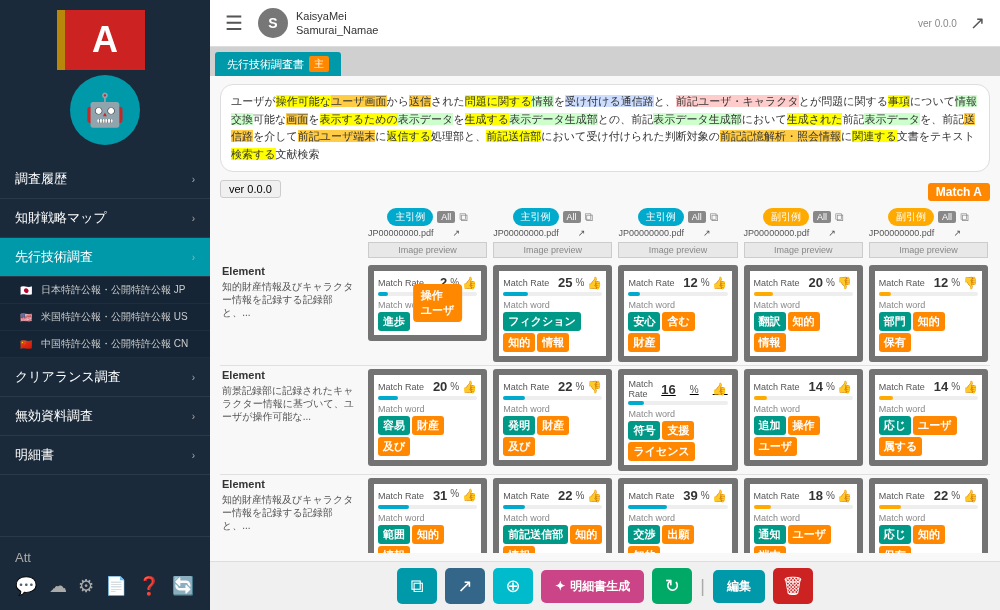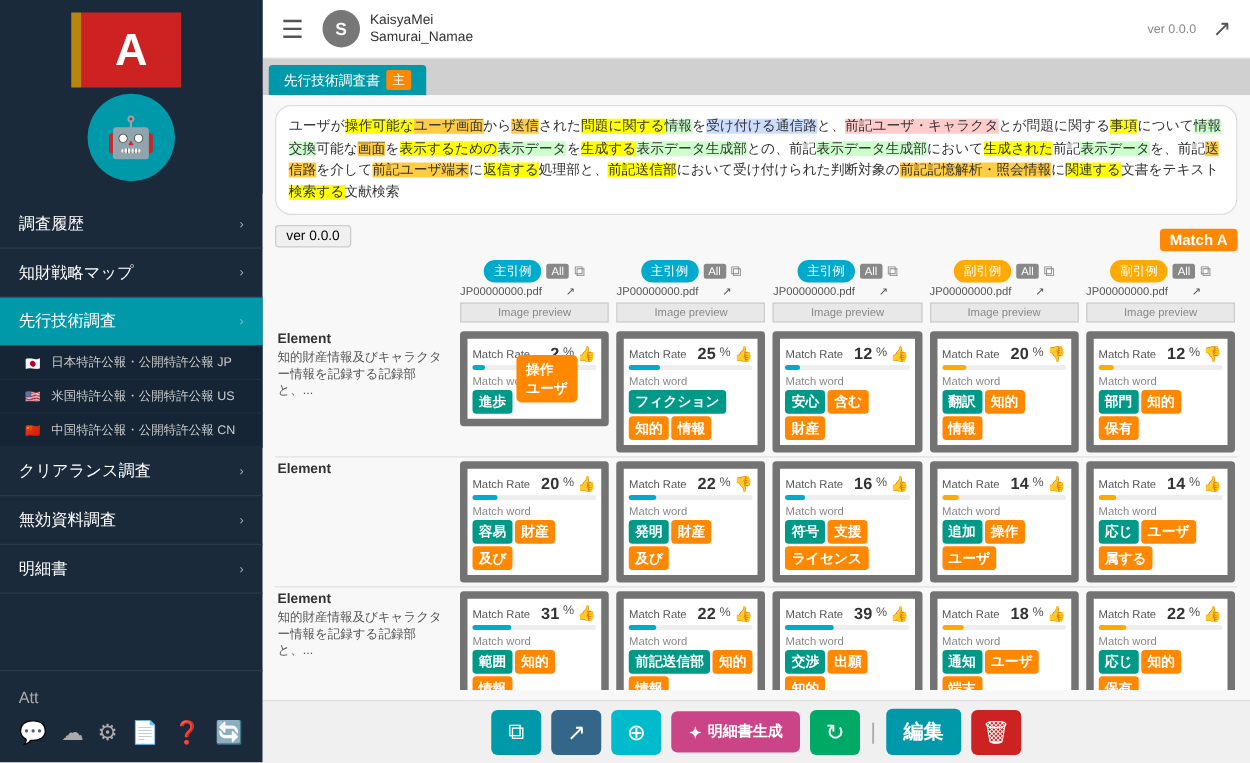--- a/index.html
+++ b/index.html
@@ -417,21 +417,21 @@
       display: flex;
       align-items: center;
       gap: 5px;
       font-weight: bold;
     }
     .henshu-btn {
       background: #0099aa;
       color: white;
       padding: 8px 14px;
       border-radius: 5px;
-      font-size: 16px;
+      font-size: 12px;
       cursor: pointer;
       font-weight: bold;
     }
     .retry-btn {
       background: #ff8800;
       color: white;
       padding: 8px 14px;
       border-radius: 5px;
       font-size: 12px;
       cursor: pointer;
@@ -717,20 +717,21 @@
               <span class="word-tag teal">部門</span>
               <span class="word-tag orange">知的</span>
               <span class="word-tag orange">保有</span>
             </div>
           </div>
         </div>
 
         <div class="grid-row">
           <div class="element-col">
             <div class="element-label">Element</div>
+            <div class="element-desc">前景記録部に記録されたキャラクター情報に基づいて、ユーザが操作可能な...</div>
           </div>
           <div class="data-cell">
             <div class="match-rate-header">
               <span class="match-rate-label">Match Rate</span>
               <div style="display:flex;align-items:center;gap:3px;">
                 <span class="match-rate-value">20</span>
                 <span class="match-rate-pct">%</span>
                 <span class="thumb-up">👍</span>
               </div>
             </div>
@@ -759,21 +760,21 @@
             <div class="match-word-label">Match word</div>
             <div class="match-word-content">
               <span class="word-tag teal">発明</span>
               <span class="word-tag orange">財産</span>
               <span class="word-tag orange">及び</span>
             </div>
           </div>
           <div class="data-cell">
             <div class="match-rate-header">
               <span class="match-rate-label">Match Rate</span>
-              <div style="display:flex;align-items:center;gap:3px;">
+              <div style="display:flex;align-items:center;gap:14px;text-decoration:underline;">
                 <span class="match-rate-value">16</span>
                 <span class="match-rate-pct">%</span>
                 <span class="thumb-up">👍</span>
               </div>
             </div>
             <div class="match-rate-bar">
               <div class="match-rate-fill" style="width:16%;background:#00aacc;"></div>
             </div>
             <div class="match-word-label">Match word</div>
             <div class="match-word-content">

